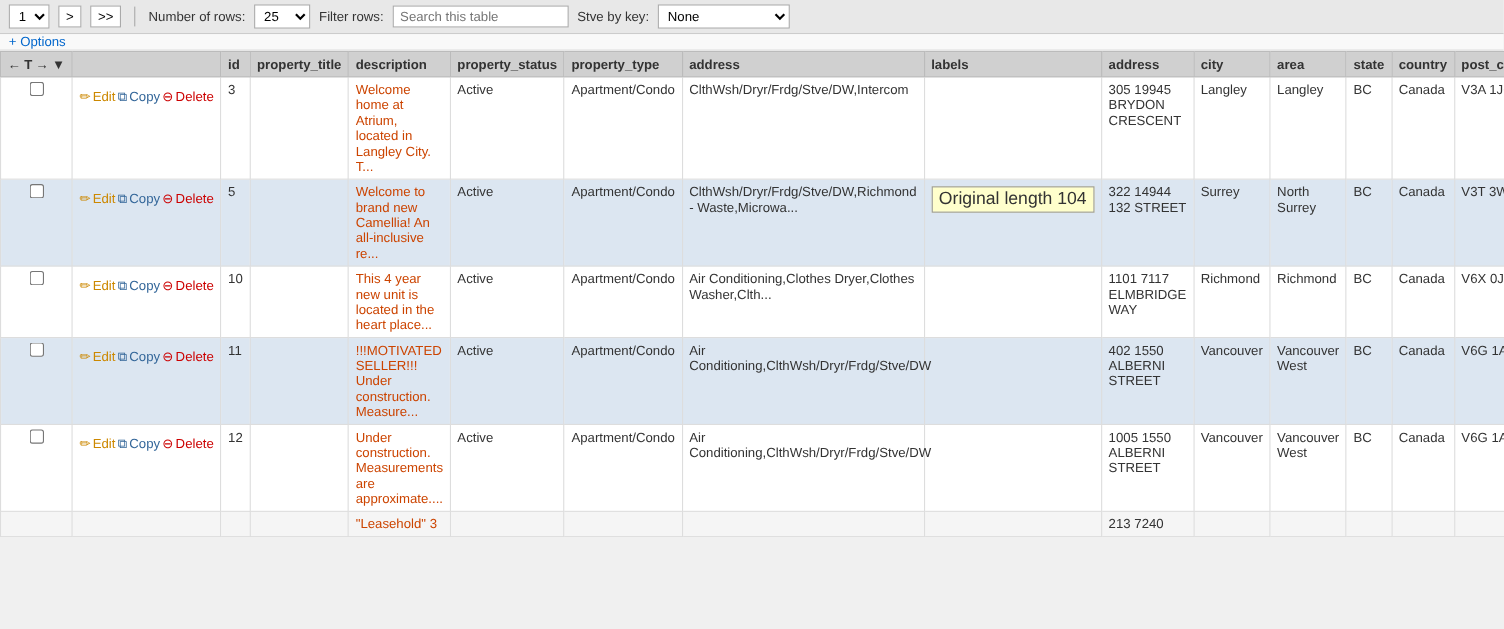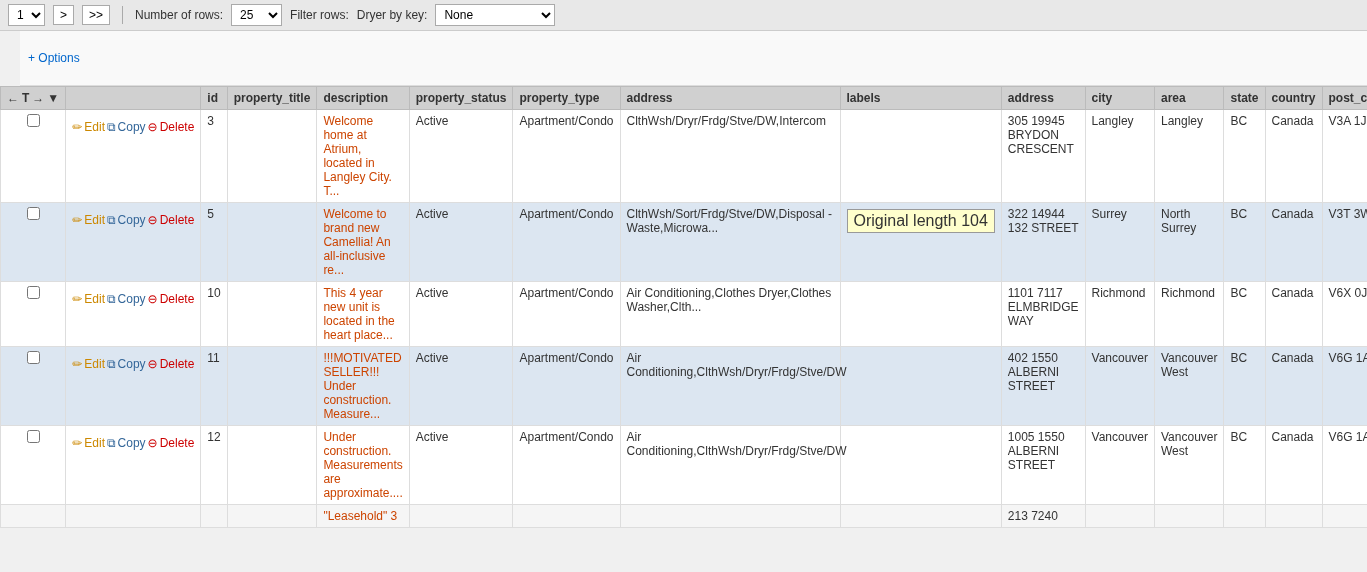--- a/index.html
+++ b/index.html
@@ -37,24 +37,23 @@
     }
 
     .toolbar input[type="text"] {
       border: 1px solid #aaa;
       padding: 2px 6px;
       font-size: 12px;
       width: 160px;
     }
 
     .options-bar {
-      padding: 20px 8px;
+      padding: 0 8px;
       background: #f9f9f9;
       border-bottom: 1px solid #ddd;
-      margin-left: 20px;
     }
 
     .options-bar a {
       color: #0066cc;
       text-decoration: none;
       font-size: 12px;
     }
 
     .table-wrap {
       overflow-x: auto;
@@ -180,21 +179,22 @@
     <option>1</option><option>2</option><option>3</option>
   </select>
   <button>&gt;</button>
   <button>&gt;&gt;</button>
   <span style="border-left:1px solid #aaa; height:18px; display:inline-block; margin:0 4px;"></span>
   <label>Number of rows:</label>
   <select>
     <option>10</option><option selected="">25</option><option>50</option><option>100</option>
   </select>
   <label>Filter rows:</label>
-  <label>Dryer by key:</label>
+  <input type="text" style="width: 160px;" placeholder="Search this table">
+  <label>Stve by key:</label>
   <select style="width:120px;">
     <option>None</option>
     <option>id</option>
     <option>property_title</option>
     <option>description</option>
     <option>property_status</option>
     <option>property_type</option>
     <option>features</option>
     <option>labels</option>
     <option>address</option>
@@ -290,21 +290,21 @@
                 <span style="color:#cc0000;">⊖</span>
                 <span style="color:#cc0000;">Delete</span>
               </a>
             </div>
           </td>
           <td class="row-id">5</td>
           <td></td>
           <td class="desc-text" style="max-width: 160px;">Welcome to brand new Camellia! An all-inclusive re...</td>
           <td>Active</td>
           <td>Apartment/Condo</td>
-          <td class="features-cell" style="max-width: 220px;">ClthWsh/Sort/Frdg/Stve/DW,Disposal - Waste,Microwa...</td>
+          <td class="features-cell" style="max-width: 220px;">ClthWsh/Dryr/Frdg/Stve/DW,Richmond - Waste,Microwa...</td>
           <td><div class="tooltip-box" style="position: relative; display: inline-block; margin-top: 2px;">Original length 104</div></td>
           <td>322 14944 132 STREET</td>
           <td>Surrey</td>
           <td>North Surrey</td>
           <td>BC</td>
           <td>Canada</td>
           <td>V3T 3W7</td>
           <td>1</td>
         </tr>
         <tr>

